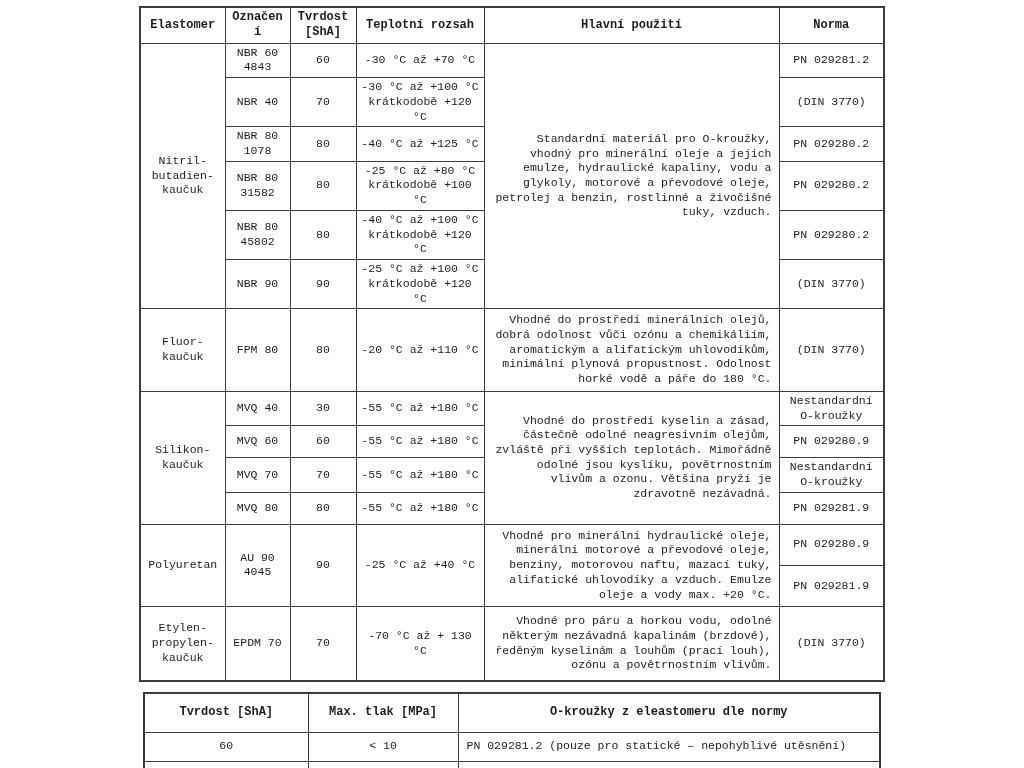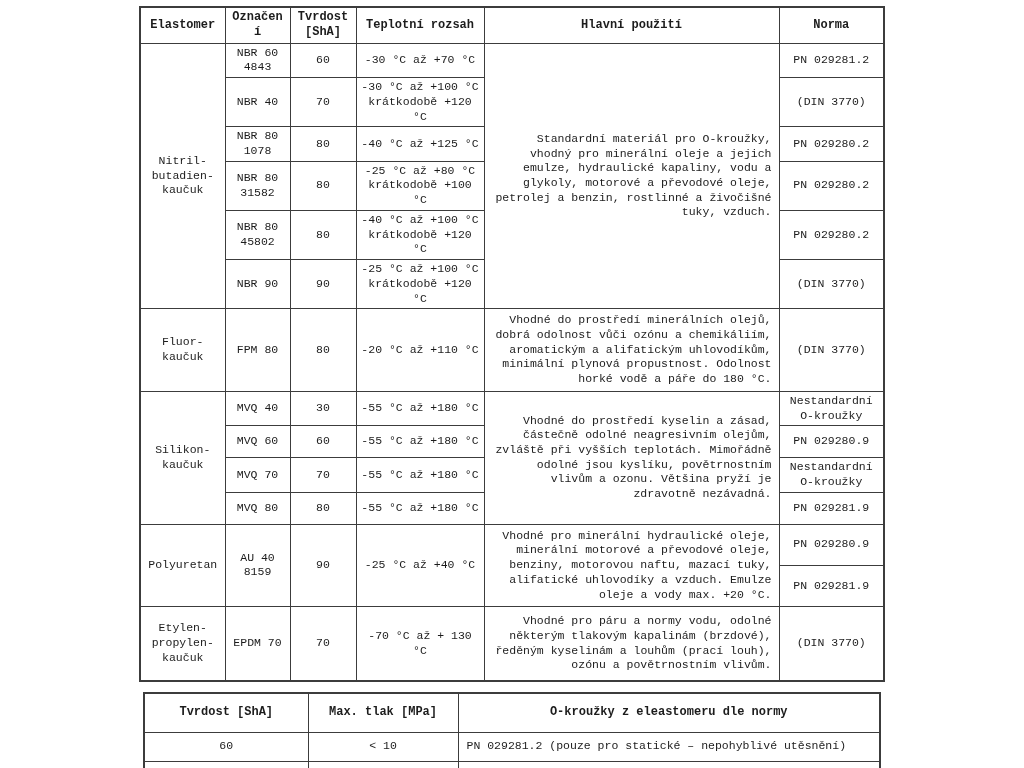--- a/index.html
+++ b/index.html
@@ -124,36 +124,36 @@
     </tr>
     <tr class="r32">
       <td class="c">MVQ 80</td>
       <td class="c">80</td>
       <td class="c">-55 °C až +180 °C</td>
       <td class="c">PN 029281.9</td>
     </tr>
 
     <tr class="r30">
       <td class="c" rowspan="2">Polyuretan</td>
-      <td class="c" rowspan="2">AU 40 8159</td>
+      <td class="c" rowspan="2">AU 90 4045</td>
       <td class="c" rowspan="2">90</td>
       <td class="c" rowspan="2">-25 °C až +40 °C</td>
       <td class="use" rowspan="2">Vhodné pro minerální hydraulické oleje, minerální motorové a převodové oleje, benziny, motorovou naftu, mazací tuky, alifatické uhlovodíky a vzduch. Emulze oleje a vody max. +20 °C.</td>
       <td class="c">PN 029280.9</td>
     </tr>
     <tr class="r30">
       <td class="c">PN 029281.9</td>
     </tr>
 
     <tr class="r74">
       <td class="c">Etylen-propylen-kaučuk</td>
       <td class="c">EPDM 70</td>
       <td class="c">70</td>
       <td class="c">-70 °C až + 130 °C</td>
-      <td class="use">Vhodné pro páru a normy vodu, odolné některým tlakovým kapalinám (brzdové), ředěným kyselinám a louhům (prací louh), ozónu a povětrnostním vlivům.</td>
+      <td class="use">Vhodné pro páru a horkou vodu, odolné některým nezávadná kapalinám (brzdové), ředěným kyselinám a louhům (prací louh), ozónu a povětrnostním vlivům.</td>
       <td class="c">(DIN 3770)</td>
     </tr>
   </tbody>
     </table>
 
   <table class="t2">
     <colgroup>
       <col style="width:164px">
         <col style="width:150px">
         <col style="width:422px">

